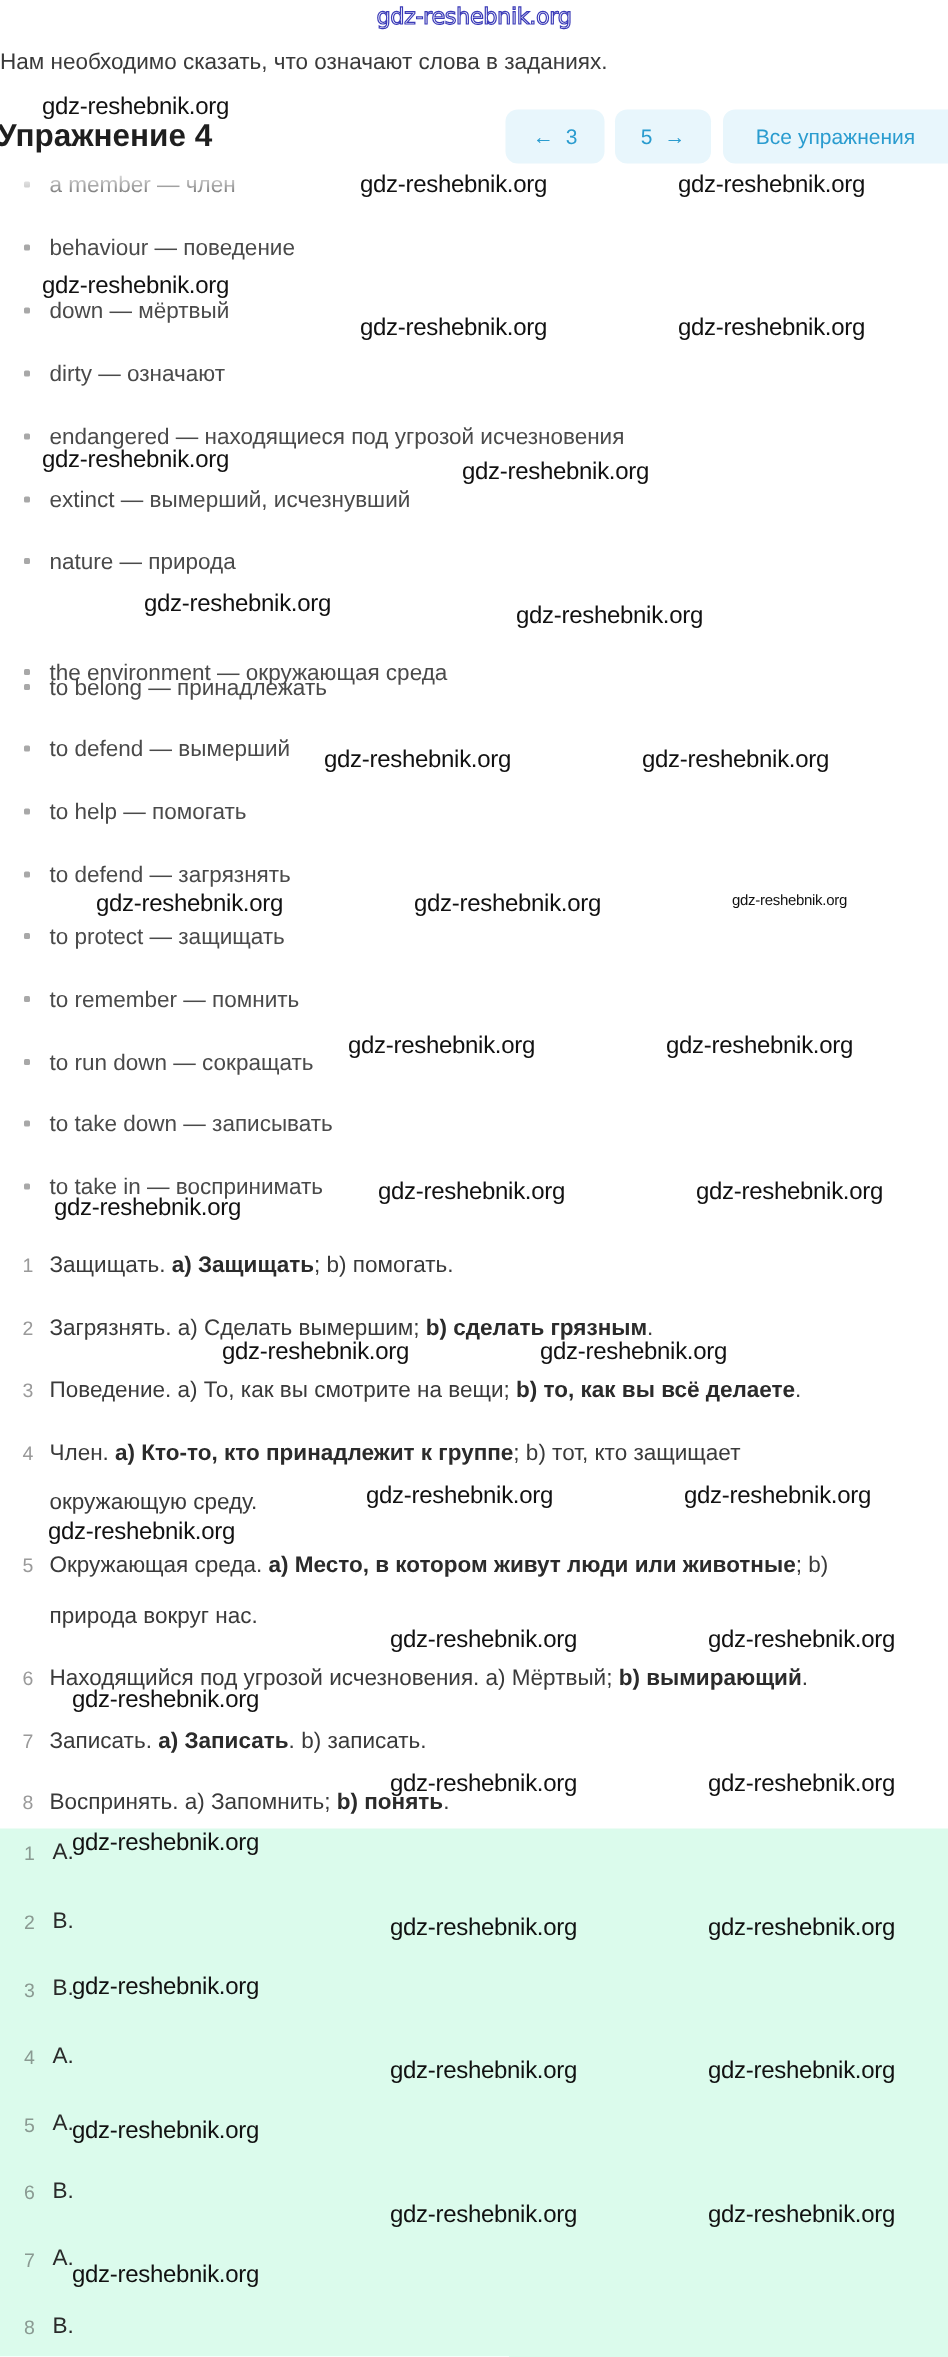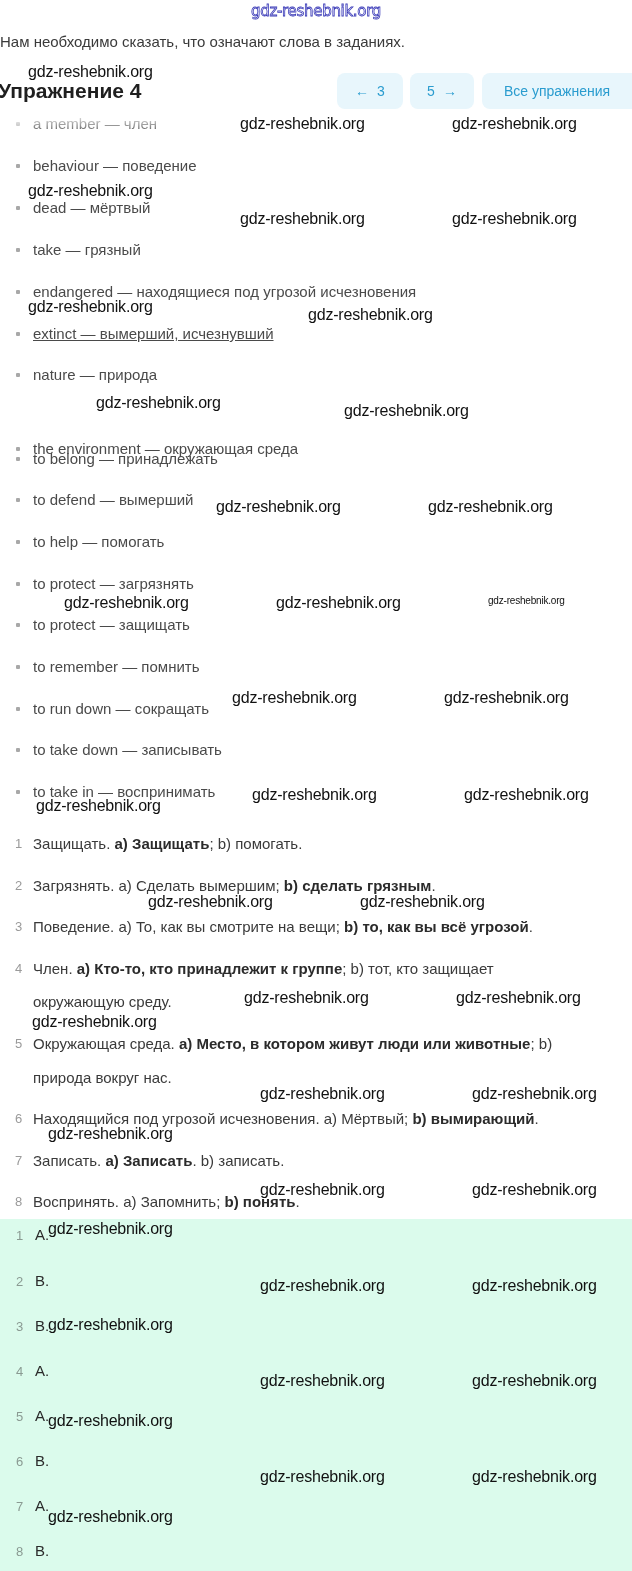--- a/index.html
+++ b/index.html
@@ -62,43 +62,43 @@
 </div>
 <div class="nav-btn nav-all">
   <span>Все упражнения</span>
 </div>
 
 <div class="fade"></div>
 
 <div id="vocab">
     <div class="vocab-item" style="top: 115px;"><span class="dot"></span><span>a member — член</span></div>
     <div class="vocab-item" style="top: 157px;"><span class="dot"></span><span>behaviour — поведение</span></div>
-    <div class="vocab-item" style="top: 199px;"><span class="dot"></span><span>dead — мёртвый</span></div>
-    <div class="vocab-item" style="top: 241px;"><span class="dot"></span><span>take — грязный</span></div>
+    <div class="vocab-item" style="top: 199px;"><span class="dot"></span><span>down — мёртвый</span></div>
+    <div class="vocab-item" style="top: 241px;"><span class="dot"></span><span>dirty — означают</span></div>
     <div class="vocab-item" style="top: 283px;"><span class="dot"></span><span>endangered — находящиеся под угрозой исчезновения</span></div>
-    <div class="vocab-item" style="top: 325px; text-decoration: underline;"><span class="dot"></span><span>extinct — вымерший, исчезнувший</span></div>
+    <div class="vocab-item" style="top: 325px;"><span class="dot"></span><span>extinct — вымерший, исчезнувший</span></div>
     <div class="vocab-item" style="top: 366px; text-align: center;"><span class="dot"></span><span>nature — природа</span></div>
     <div class="vocab-item" style="top: 408px; margin-top: 32px;"><span class="dot"></span><span>the environment — окружающая среда</span></div>
     <div class="vocab-item" style="top: 450px;"><span class="dot"></span><span>to belong — принадлежать</span></div>
     <div class="vocab-item" style="top: 491px;"><span class="dot"></span><span>to defend — вымерший</span></div>
     <div class="vocab-item" style="top: 533px;"><span class="dot"></span><span>to help — помогать</span></div>
-    <div class="vocab-item" style="top: 575px;"><span class="dot"></span><span>to protect — загрязнять</span></div>
+    <div class="vocab-item" style="top: 575px;"><span class="dot"></span><span>to defend — загрязнять</span></div>
     <div class="vocab-item" style="top: 616px;"><span class="dot"></span><span>to protect — защищать</span></div>
     <div class="vocab-item" style="top: 658px;"><span class="dot"></span><span>to remember — помнить</span></div>
     <div class="vocab-item" style="top: 700px;"><span class="dot"></span><span>to run down — сокращать</span></div>
     <div class="vocab-item" style="top: 741px;"><span class="dot"></span><span>to take down — записывать</span></div>
     <div class="vocab-item" style="top: 783px;"><span class="dot"></span><span>to take in — воспринимать</span></div>
   </div>
 <div id="questions">
     <div class="num" style="top: 836px;">1</div>
     <div class="q-text" style="top: 835px;"><span>Защищать. </span><b>a) Защищать</b><span>; </span><span>b) помогать</span><span>.</span></div>
     <div class="num" style="top: 878px;">2</div>
     <div class="q-text" style="top: 877px;"><span>Загрязнять. </span><span>a) Сделать вымершим</span><span>; </span><b>b) сделать грязным</b><span>.</span></div>
     <div class="num" style="top: 919px;">3</div>
-    <div class="q-text" style="top: 918px;"><span>Поведение. </span><span>a) То, как вы смотрите на вещи</span><span>; </span><b>b) то, как вы всё угрозой</b><span>.</span></div>
+    <div class="q-text" style="top: 918px;"><span>Поведение. </span><span>a) То, как вы смотрите на вещи</span><span>; </span><b>b) то, как вы всё делаете</b><span>.</span></div>
     <div class="num" style="top: 961px;">4</div>
     <div class="q-text" style="top: 960px;"><span>Член. </span><b>a) Кто-то, кто принадлежит к группе</b><span>; </span><span>b) тот, кто защищает</span></div>
     <div class="q-text" style="top: 993px;">окружающую среду.</div>
     <div class="num" style="top: 1036px;">5</div>
     <div class="q-text" style="top: 1035px;"><span>Окружающая среда. </span><b>a) Место, в котором живут люди или животные</b><span>; </span><span>b)</span></div>
     <div class="q-text" style="top: 1069px;">природа вокруг нас.</div>
     <div class="num" style="top: 1111px;">6</div>
     <div class="q-text" style="top: 1110px;"><span>Находящийся под угрозой исчезновения. </span><span>a) Мёртвый</span><span>; </span><b>b) вымирающий</b><span>.</span></div>
     <div class="num" style="top: 1153px;">7</div>
     <div class="q-text" style="top: 1152px;"><span>Записать. </span><b>a) Записать</b><span>. </span><span>b) записать</span><span>.</span></div>

